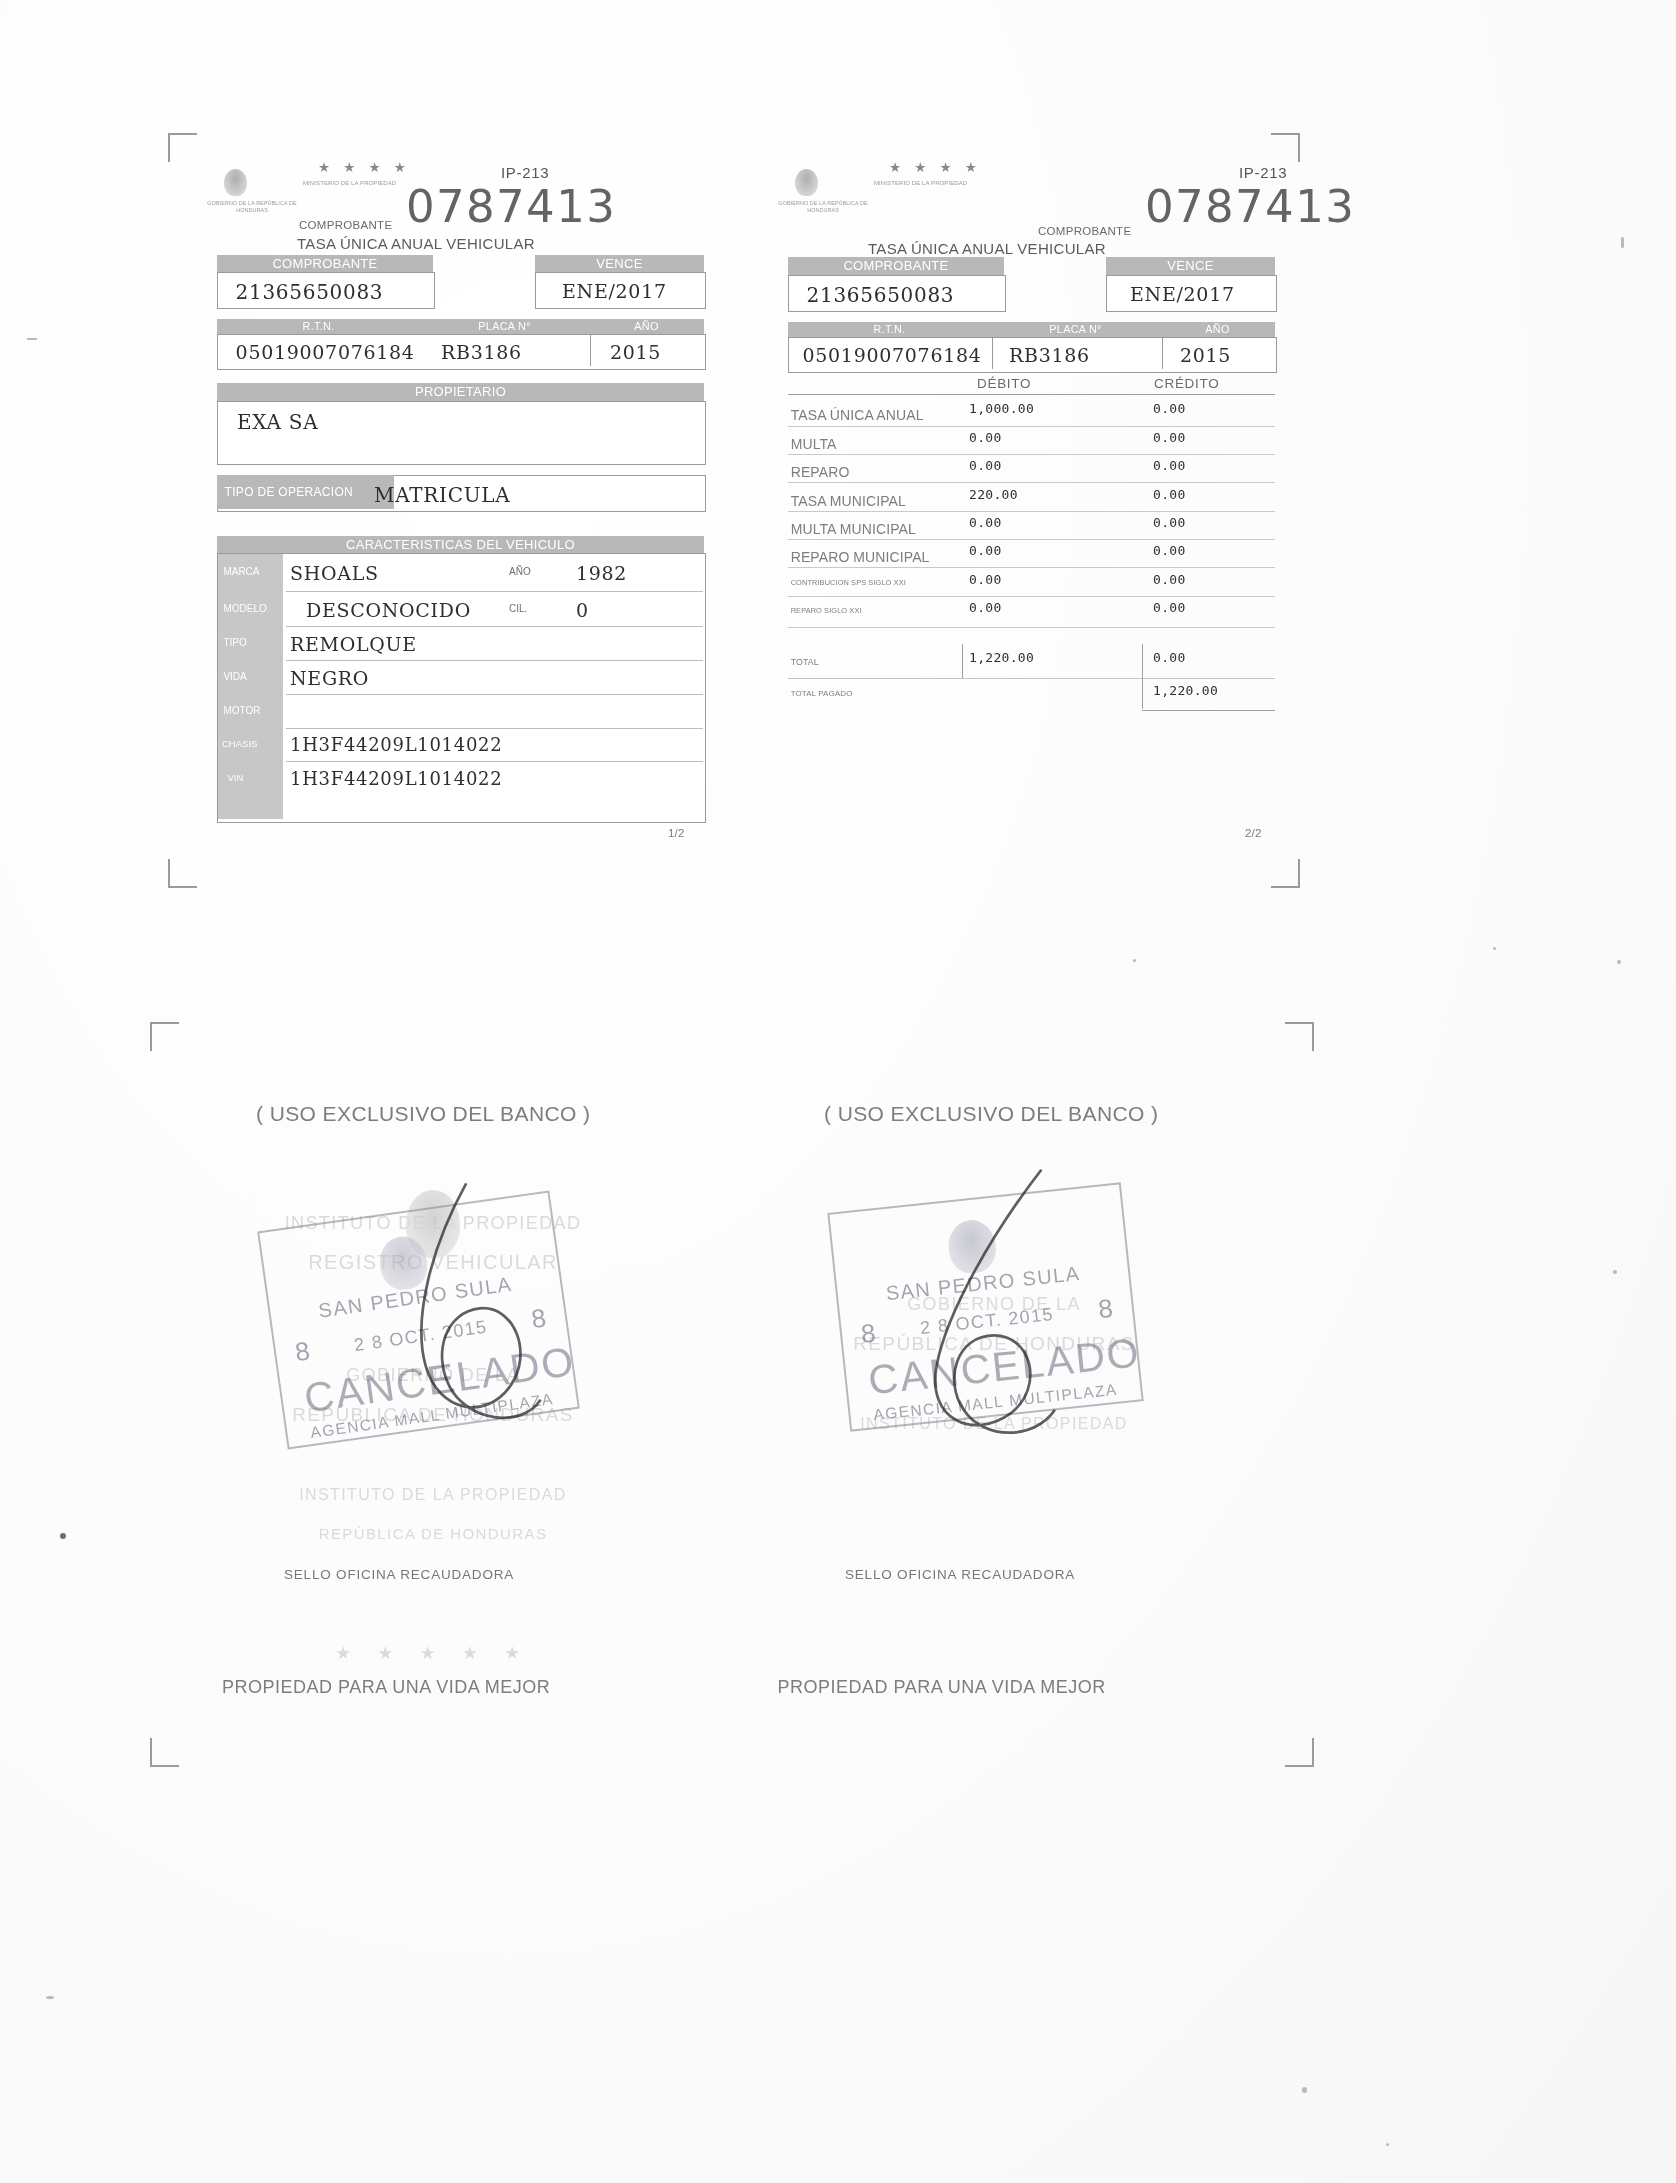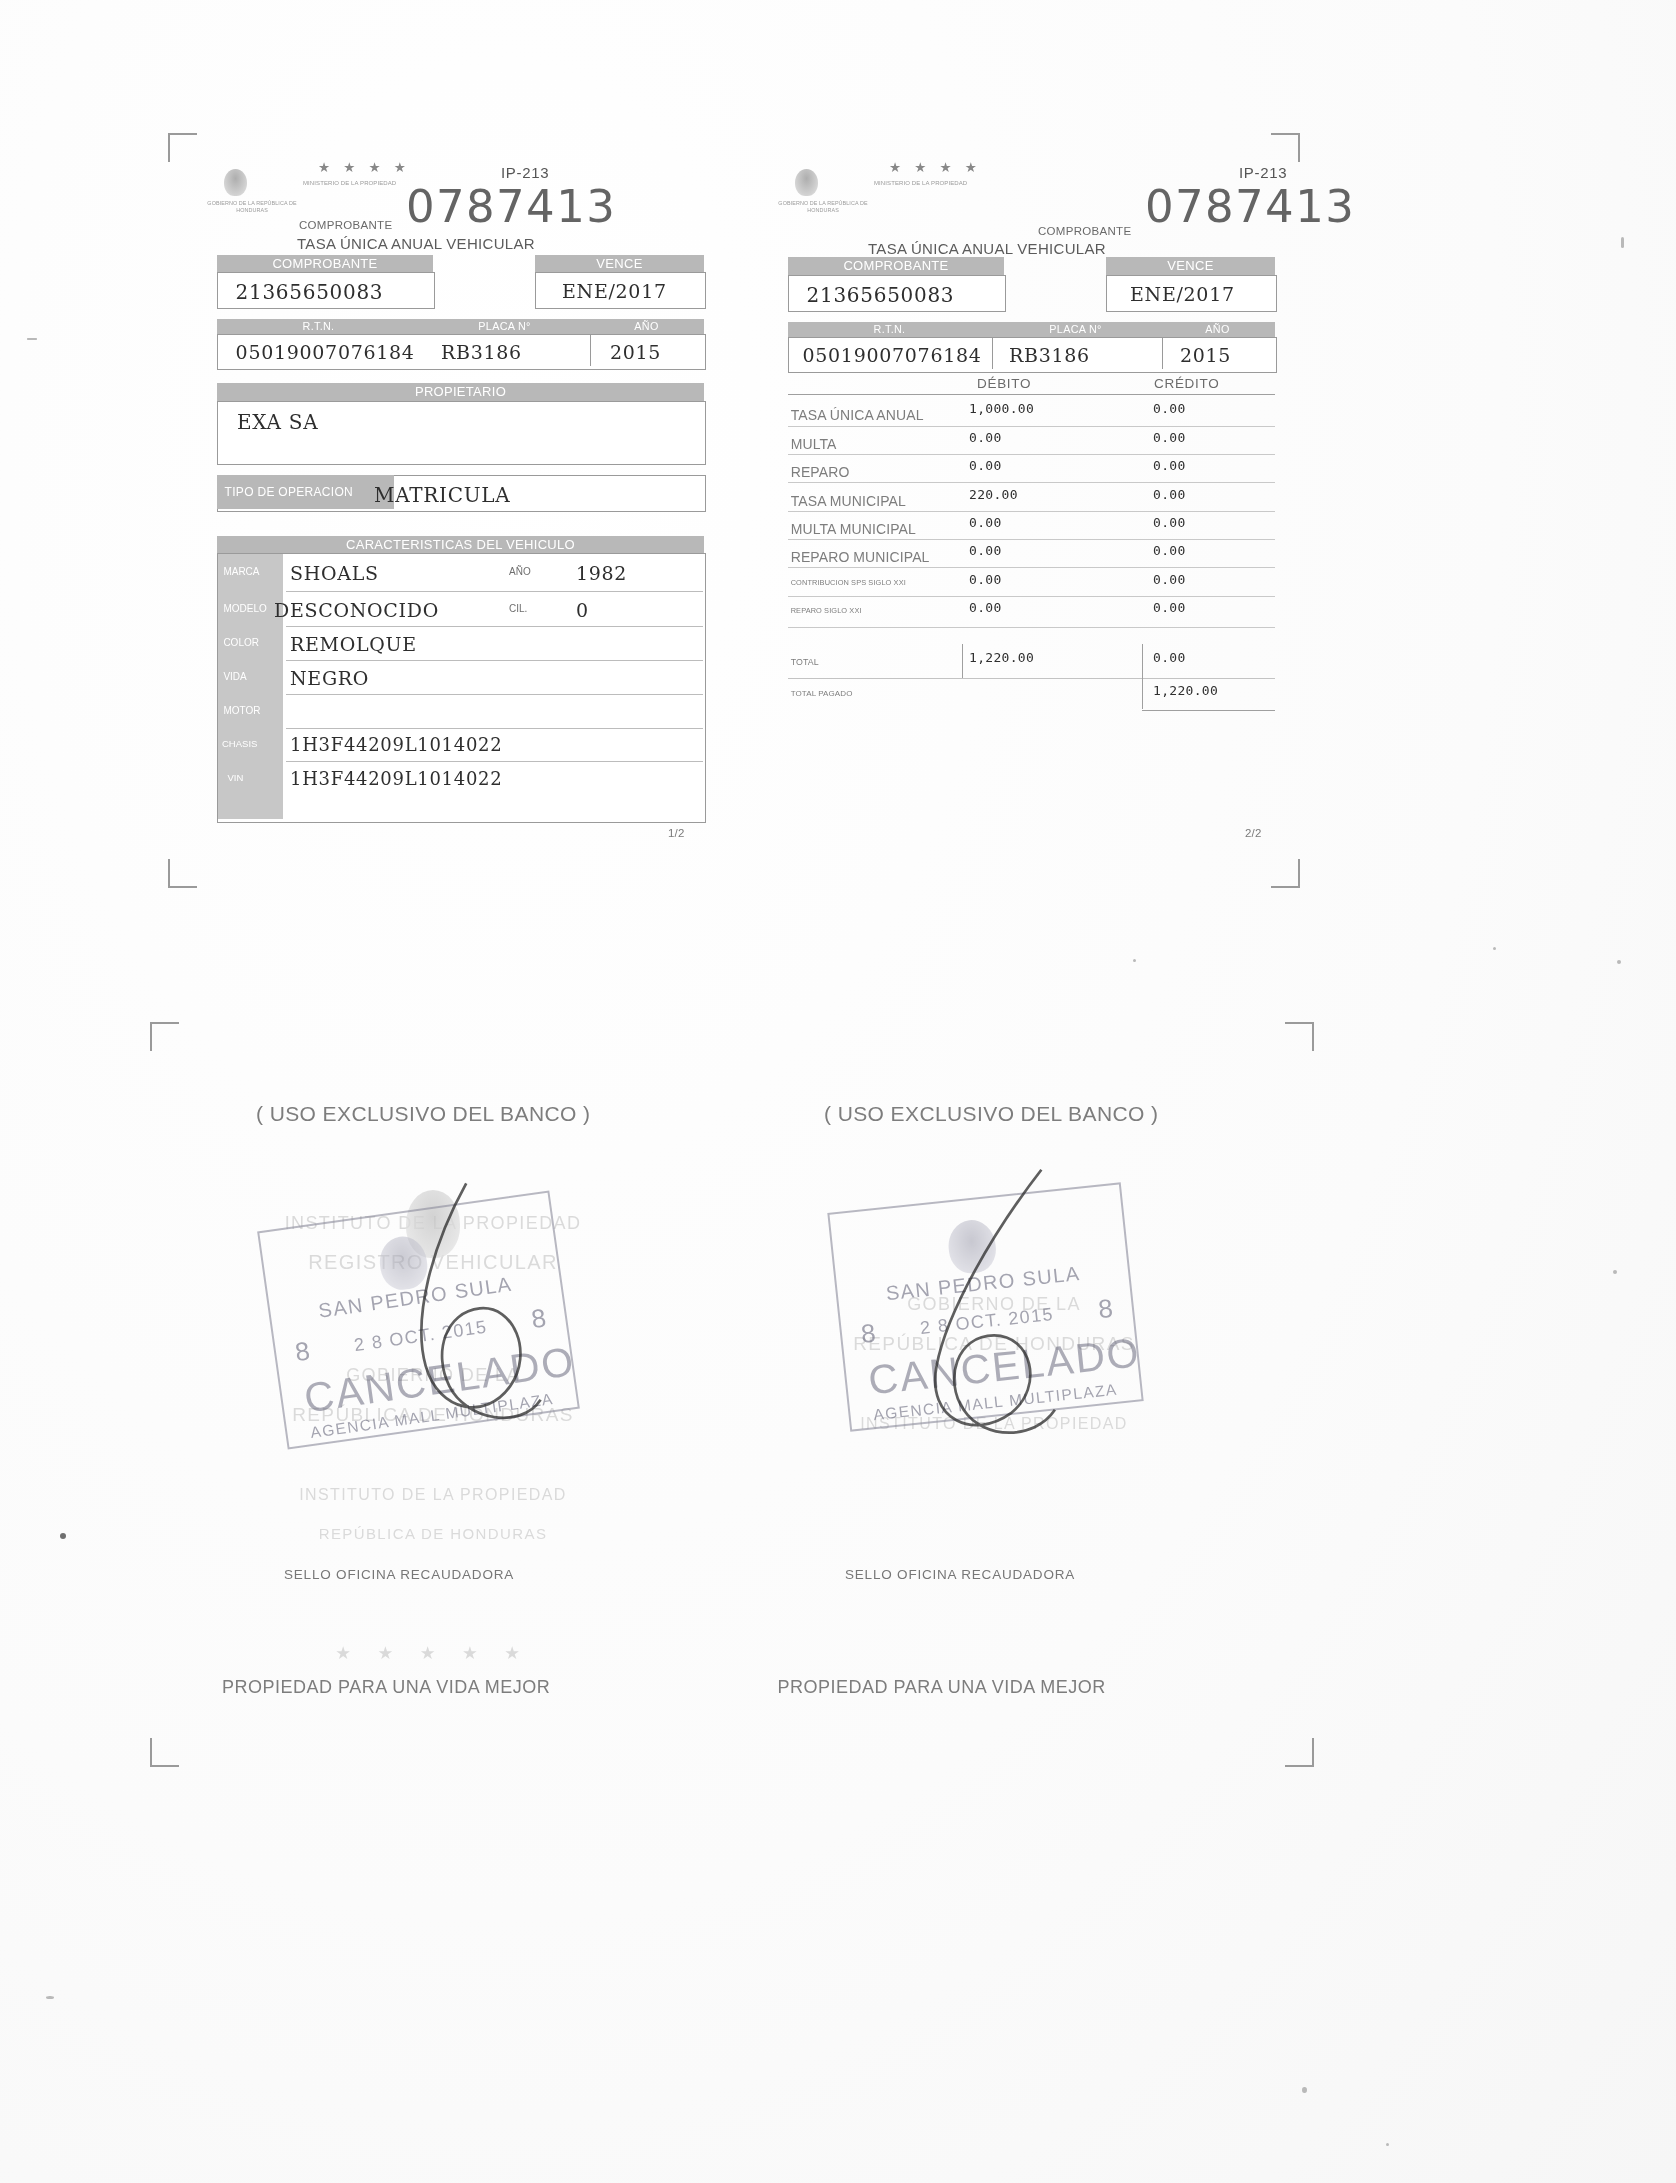--- a/index.html
+++ b/index.html
@@ -147,28 +147,28 @@
       <div class="abs" style="left:0;top:0;width:484px;height:38px;">
         <span class="abs lbl" style="left:5.4px;top:12px;color:#fff;font-size:10px;">MARCA</span>
         <span class="abs hand" style="left:72px;top:8px;font-size:19px;">SHOALS</span>
         <span class="abs lbl" style="left:291px;top:12px;font-size:10px;">AÑO</span>
         <span class="abs hand" style="left:358px;top:8px;font-size:19px;">1982</span>
         <div class="abs" style="left:68px;bottom:0;width:417px;height:0.7px;background:#bcbcbc;"></div>
       </div>
 
       <div class="abs" style="left:0;top:38px;width:484px;height:35px;">
         <span class="abs lbl" style="left:5.4px;top:10.8px;color:#fff;font-size:10px;">MODELO</span>
-        <span class="abs hand" style="left:56px;top:6.8px;font-size:19px;">DESCONOCIDO</span>
+        <span class="abs hand" style="left:88px;top:6.8px;font-size:19px;">DESCONOCIDO</span>
         <span class="abs lbl" style="left:291px;top:10.8px;font-size:10px;">CIL.</span>
         <span class="abs hand" style="left:358px;top:6.8px;font-size:19px;">0</span>
         <div class="abs" style="left:68px;bottom:0;width:417px;height:0.7px;background:#bcbcbc;"></div>
       </div>
 
       <div class="abs" style="left:0;top:73px;width:484px;height:34px;">
-        <span class="abs lbl" style="left:5.4px;top:10px;color:#fff;font-size:10px;">COLOR</span>
+        <span class="abs lbl" style="left:5.4px;top:10px;color:#fff;font-size:10px;">TIPO</span>
         <span class="abs hand" style="left:72px;top:6px;font-size:19px;">REMOLQUE</span>
         <div class="abs" style="left:68px;bottom:0;width:417px;height:0.7px;background:#bcbcbc;"></div>
       </div>
 
       <div class="abs" style="left:0;top:107px;width:484px;height:34px;">
         <span class="abs lbl" style="left:5.4px;top:10px;color:#fff;font-size:10px;">VIDA</span>
         <span class="abs hand" style="left:72px;top:6px;font-size:19px;">NEGRO</span>
         <div class="abs" style="left:68px;bottom:0;width:417px;height:0.7px;background:#bcbcbc;"></div>
       </div>
 

